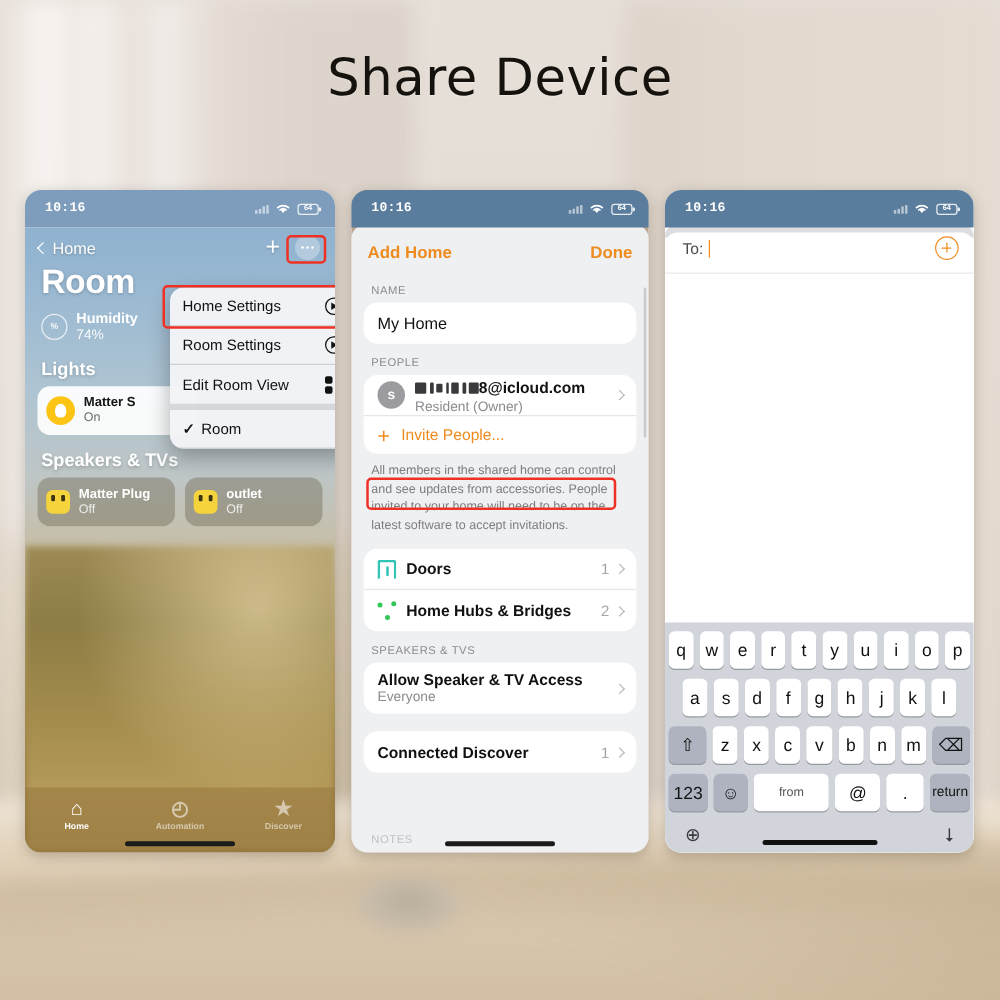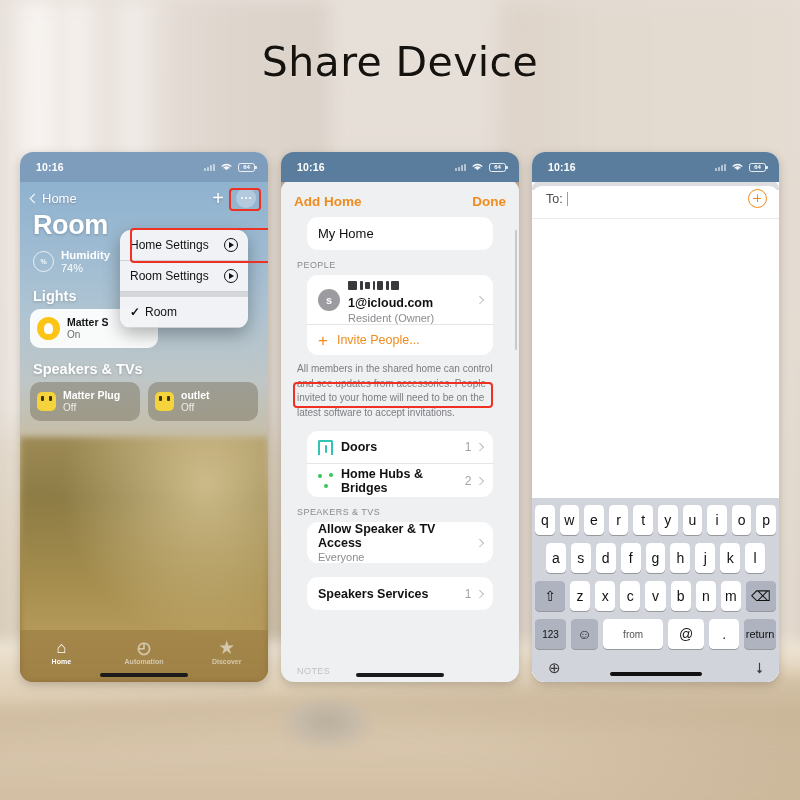--- a/index.html
+++ b/index.html
@@ -82,21 +82,21 @@
   #phone2{ left:281px; width:238px; }
   #phone3{ left:532px; width:247px; }
 
   .statusbar{
     height:30px; position:relative;
     display:flex; align-items:center;
     padding:0 13px 0 16px;
     color:#fff;
     font-size:10.5px; font-weight:700;
   }
-  .sb-time{ letter-spacing:.2px; }
+  .sb-time{ letter-spacing:.2px;font-family:Liberation Mono, monospace; }
   .sb-right{ margin-left:auto; display:flex; align-items:center; gap:5px; }
   .sb-sig{ display:flex; align-items:flex-end; gap:1px; height:7px; opacity:.55;}
   .sb-sig i{ display:block; width:2px; background:#fff; border-radius:.5px;}
   .sb-sig i:nth-child(1){height:3px}.sb-sig i:nth-child(2){height:4px}
   .sb-sig i:nth-child(3){height:5.5px}.sb-sig i:nth-child(4){height:7px}
   .sb-batt{
     width:17px;height:9px;border:1.2px solid rgba(255,255,255,.85);
     border-radius:2.6px;position:relative;display:flex;align-items:center;
     justify-content:center;font-size:6px;font-weight:700;color:#fff;
   }
@@ -179,21 +179,21 @@
   .p1-tab{flex:1;text-align:center;color:rgba(255,255,255,.55);font-size:7px;font-weight:600}
   .p1-tab.sel{color:#fff}
   .p1-tab .g{display:block;font-size:16px;line-height:18px;margin-bottom:1px}
   .home-ind{
     position:absolute;left:50%;transform:translateX(-50%);bottom:5px;
     width:88px;height:4px;border-radius:3px;background:#1b1b1b;
   }
 
   
   .ctxmenu{
-    position:absolute; left:100px; top:48px; width:128px;
+    position:absolute; left:116px; top:48px; width:148px;
     background:rgba(243,244,246,.97);
     border-radius:11px;
     box-shadow:0 6px 18px rgba(0,0,0,.30);
     overflow:hidden;
     color:#111;
   }
   .ctxitem{
     height:31px;display:flex;align-items:center;padding:0 10px;
     font-size:12px;font-weight:500;
     border-bottom:.7px solid rgba(60,60,67,.18);
@@ -213,21 +213,21 @@
   .p2-bg{position:absolute;inset:0;background:#b9a58a}
   .p2-sheet{
     position:absolute;left:0;right:0;top:28px;bottom:0;
     background:#eff0f2;border-radius:11px 11px 0 0;overflow:hidden;
   }
   .p2-nav{
     display:flex;align-items:center;justify-content:space-between;
     padding:14px 13px 8px 13px;font-size:13.5px;font-weight:600;color:#ef8c1f;
   }
   .p2-grouplabel{font-size:9px;letter-spacing:.45px;color:#8b8b90;padding:10px 0 5px 16px;font-weight:500}
-  .card{background:#fff;border-radius:11px;margin:0 26px;overflow:hidden}
+  .card{background:#fff;border-radius:11px;margin:0 10px;overflow:hidden}
   .p2-namefield{height:33px;display:flex;align-items:center;padding:0 11px;font-size:13px;color:#111;font-weight:500}
   .row{display:flex;align-items:center;padding:0 11px;min-height:33px;border-bottom:.7px solid #e6e6e9}
   .row:last-child{border-bottom:none}
   .row .grow{flex:1;min-width:0}
   .row-title{font-size:12.5px;color:#111;font-weight:600}
   .row-sub{font-size:11px;color:#8b8b90;margin-top:1px}
   .row-cnt{font-size:12px;color:#a3a3a8;margin-right:5px}
   .chev-r{width:5.5px;height:5.5px;border-right:1.5px solid #bcbcc0;border-top:1.5px solid #bcbcc0;transform:rotate(45deg);flex:none}
   .avatar{
     width:22px;height:22px;border-radius:50%;background:#9b9ba0;color:#fff;
@@ -276,21 +276,21 @@
   .key{
     background:#fff;border-radius:4.5px;height:30px;flex:1;
     display:flex;align-items:center;justify-content:center;
     font-size:14px;color:#111;box-shadow:0 1px 0 rgba(0,0,0,.28);
   }
   .kb-row.r2{padding:0 14px}
   .kb-row.r3{padding:0 3px}
   .key.wide{flex:0 0 30px;background:#aeb3bf}
   .key.sp{flex:3.6}
   .key.ret{flex:1.9;background:#aeb3bf;font-size:11px}
-  .key.num{flex:0 0 31px;background:#aeb3bf;font-size:10px}
+  .key.num{flex:0 0 31px;background:#aeb3bf;font-size:14px}
   .key.emo{flex:0 0 27px;background:#aeb3bf;font-size:14px}
   .key.at{flex:0 0 36px}
   .key.dot{flex:0 0 30px}
   .kb-bottom{display:flex;align-items:center;justify-content:space-between;padding:2px 16px 0 16px;color:#3b3b40;font-size:15px}
   .kb-ind{position:absolute;left:50%;transform:translateX(-50%);bottom:6px;width:92px;height:4.3px;border-radius:3px;background:#111}
 </style>
 </head>
 <body>
 
 <div class="bg">
@@ -389,20 +389,29 @@
 
     <div class="ctxmenu">
       <div class="ctxitem">
         <span class="lbl">Home Settings</span>
         <span class="ico-play"></span>
       </div>
       <div class="ctxitem">
         <span class="lbl">Room Settings</span>
         <span class="ico-play"></span>
       </div>
+      <div class="ctxitem grp">
+        <span class="lbl">Edit Room View</span>
+        <span class="ico-grid">
+            <i></i>
+            <i></i>
+            <i></i>
+            <i></i>
+          </span>
+      </div>
       <div class="ctx-sep"></div>
       <div class="ctxitem">
         <span class="ctx-check">✓</span>
         <span class="lbl">Room</span>
       </div>
     </div>
 
     <div class="hl-red" style="left:110px;top:46px;width:152px;height:35px"></div>
     <div class="hl-red" style="left:209px;top:6px;width:32px;height:23px"></div>
 
@@ -444,39 +453,40 @@
       <span class="sb-batt">64</span>
     </span>
   </div>
 
   <div class="p2-sheet">
     <div class="p2-nav">
       <span>Add Home</span>
       <span>Done</span>
     </div>
 
+    <div class="p2-grouplabel">NAME</div>
     <div class="card">
       <div class="p2-namefield">My Home</div>
     </div>
 
     <div class="p2-grouplabel">PEOPLE</div>
     <div class="card">
       <div class="row">
         <span class="avatar">s</span>
         <span class="grow">
           <span class="row-title">
             <span class="redacted">
               <i style="width:9px"></i>
                 <i style="width:3px"></i>
                 <i style="width:5px;height:7px"></i>
                 <i style="width:2px"></i>
                 <i style="width:6px"></i>
                 <i style="width:3px"></i>
                 <i style="width:8px"></i>
-            </span><span>1@icloud.com</span>
+            </span><span>8@icloud.com</span>
           </span>
           <div class="row-sub">Resident (Owner)</div>
         </span>
         <i class="chev-r"></i>
       </div>
       <div class="invite-row">
         <span class="invite-plus">+</span>
         <span>Invite People...</span>
       </div>
     </div>
@@ -511,21 +521,21 @@
           <div class="row-title">Allow Speaker &amp; TV Access</div>
           <div class="row-sub">Everyone</div>
         </span>
         <i class="chev-r"></i>
       </div>
     </div>
 
     <div style="height:14px"></div>
     <div class="card">
       <div class="row">
-        <span class="grow row-title">Speakers Services</span>
+        <span class="grow row-title">Connected Discover</span>
         <span class="row-cnt">1</span>
         <i class="chev-r"></i>
       </div>
     </div>
 
     <div class="p2-cut">NOTES</div>
     <div class="p2-scroll"></div>
   </div>
   <div class="home-ind"></div>
 </div>

